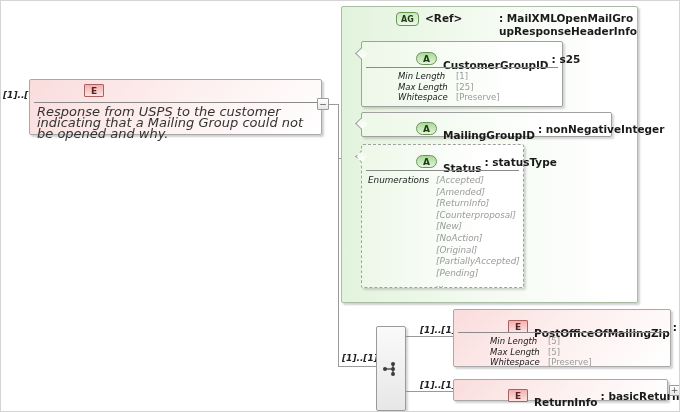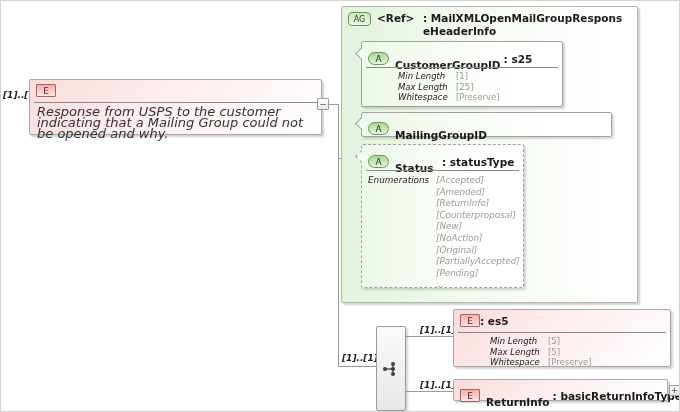--- a/index.html
+++ b/index.html
@@ -10,21 +10,21 @@
   }
   .box{position:absolute;border:1px solid #a9a9a9;border-radius:2px;
        box-shadow:2px 2px 2px rgba(120,120,120,0.35);box-sizing:border-box;}
   .pink{background:linear-gradient(135deg,#fadcdc 0%,#fdeeee 45%,#ffffff 100%);}
   .green-big{background:linear-gradient(90deg,#e2f3dc 0%,#f3faf0 45%,#ffffff 90%);border-color:#a8bda3;}
   .abox{background:linear-gradient(90deg,#edf8e8 0%,#ffffff 75%);border:1px solid #a0a0a0;box-shadow:2px 2px 2px rgba(120,120,120,0.3);}
   .dashedbox{border-style:dashed;}
   .hdr{display:flex;align-items:center;padding:4px 5px 2px 6px;font-weight:bold;font-size:10.5px;white-space:nowrap;}
   .hdr .nm{margin:13px 3px 0 6px;}
   .badge{display:flex;align-items:center;justify-content:center;flex:0 0 auto;
-         font-weight:normal;box-sizing:border-box;}
+         font-weight:bold;box-sizing:border-box;margin-left:48px;}
   .badge-e{width:20px;height:13px;font-size:9px;color:#5c2020;border:1px solid #ab6161;
            background:linear-gradient(#f3b0b0,#fbe4e4);border-radius:1px;}
   .badge-a{width:21px;height:13px;font-size:9px;color:#1d3a15;border:1px solid #6b9459;
            background:linear-gradient(#a9d897,#e3f5d9);border-radius:7px;}
   .badge-ag{width:23px;height:14px;font-size:8px;color:#1d3a15;border:1px solid #6b9459;
             background:linear-gradient(#c7e8ba,#eef9e8);border-radius:4px;}
   .sep{position:absolute;left:4px;right:4px;border-top:1px solid #8a8a8a;}
   .desc{position:absolute;left:7px;right:5px;font-size:13px;font-style:italic;color:#333;line-height:11px;}
   .facets{position:absolute;left:8px;right:4px;font-size:8.5px;line-height:10.5px;}
   .frow{display:flex;margin-left:28px;}
@@ -41,21 +41,21 @@
   .diamond{position:absolute;width:9px;height:9px;transform:rotate(45deg);
            background:linear-gradient(135deg,#edf8e8,#ffffff);
            border-left:1px solid #a0a0a0;border-bottom:1px solid #a0a0a0;box-sizing:border-box;}
   .diamond.dashed{border-left-style:dashed;border-bottom-style:dashed;}
   .compositor{position:absolute;border:1px solid #9a9a9a;border-radius:2px;box-sizing:border-box;
               background:linear-gradient(180deg,#fafafa,#e7e7e7);
               box-shadow:2px 2px 2px rgba(120,120,120,0.3);
               display:flex;align-items:center;justify-content:center;}
   .ag-title{display:flex;align-items:flex-start;padding:5px 0 0 6px;font-weight:bold;font-size:10.5px;}
   .ag-name{width:46px;flex:0 0 auto;margin-left:6px;}
-  .ag-type{width:206px;word-break:break-all;line-height:12.5px;}
+  .ag-type{width:206px;word-break:break-all;line-height:12.5px;margin-left:28px;}
 </style>
 </head>
 <body>
 
 <div id="canvas">
 
   <div class="card" style="left:2px;top:89px;">[1]..[1]</div>
 
   <div class="box pink" style="left:28px;top:78px;width:293px;height:56px;">
     <div class="hdr">
@@ -107,20 +107,21 @@
         <span class="fval">[Preserve]</span>
       </div>
     </div>
   </div>
 
   <div class="abox" style="position:absolute;left:360px;top:111px;width:249px;height:23px;border-radius:2px;">
     <div class="diamond" style="left:-5px;top:6px;"></div>
     <div class="hdr" style="padding-top:3px;">
       <span class="badge badge-a">A</span>
       <span class="nm">MailingGroupID</span>
+      <span>: nonNegativeInteger</span>
     </div>
   </div>
 
   <div class="abox dashedbox" style="position:absolute;left:360px;top:143px;width:161px;height:142px;border-radius:2px;">
     <div class="diamond dashed" style="left:-5px;top:7px;"></div>
     <div class="hdr">
       <span class="badge badge-a">A</span>
       <span class="nm" style="width:44px;">Status</span>
       <span>: statusType</span>
     </div>
@@ -153,20 +154,21 @@
       <circle cx="11" cy="8" r="2" fill="#3d3d3d"></circle>
       <circle cx="11" cy="13" r="2" fill="#3d3d3d"></circle>
     </svg>
   </div>
 
   <div class="card" style="left:419px;top:324px;">[1]..[1]</div>
 
   <div class="box pink" style="left:452px;top:308px;width:218px;height:58px;">
     <div class="hdr">
       <span class="badge badge-e">E</span>
+      <span class="nm">PostOfficeOfMailingZip</span>
       <span>: es5</span>
     </div>
     <div class="sep" style="top:22px;"></div>
     <div class="facets" style="top:26px;">
       <div class="frow">
         <span class="flabel">Min Length</span>
         <span class="fval">[5]</span>
       </div>
       <div class="frow">
         <span class="flabel">Max Length</span>

